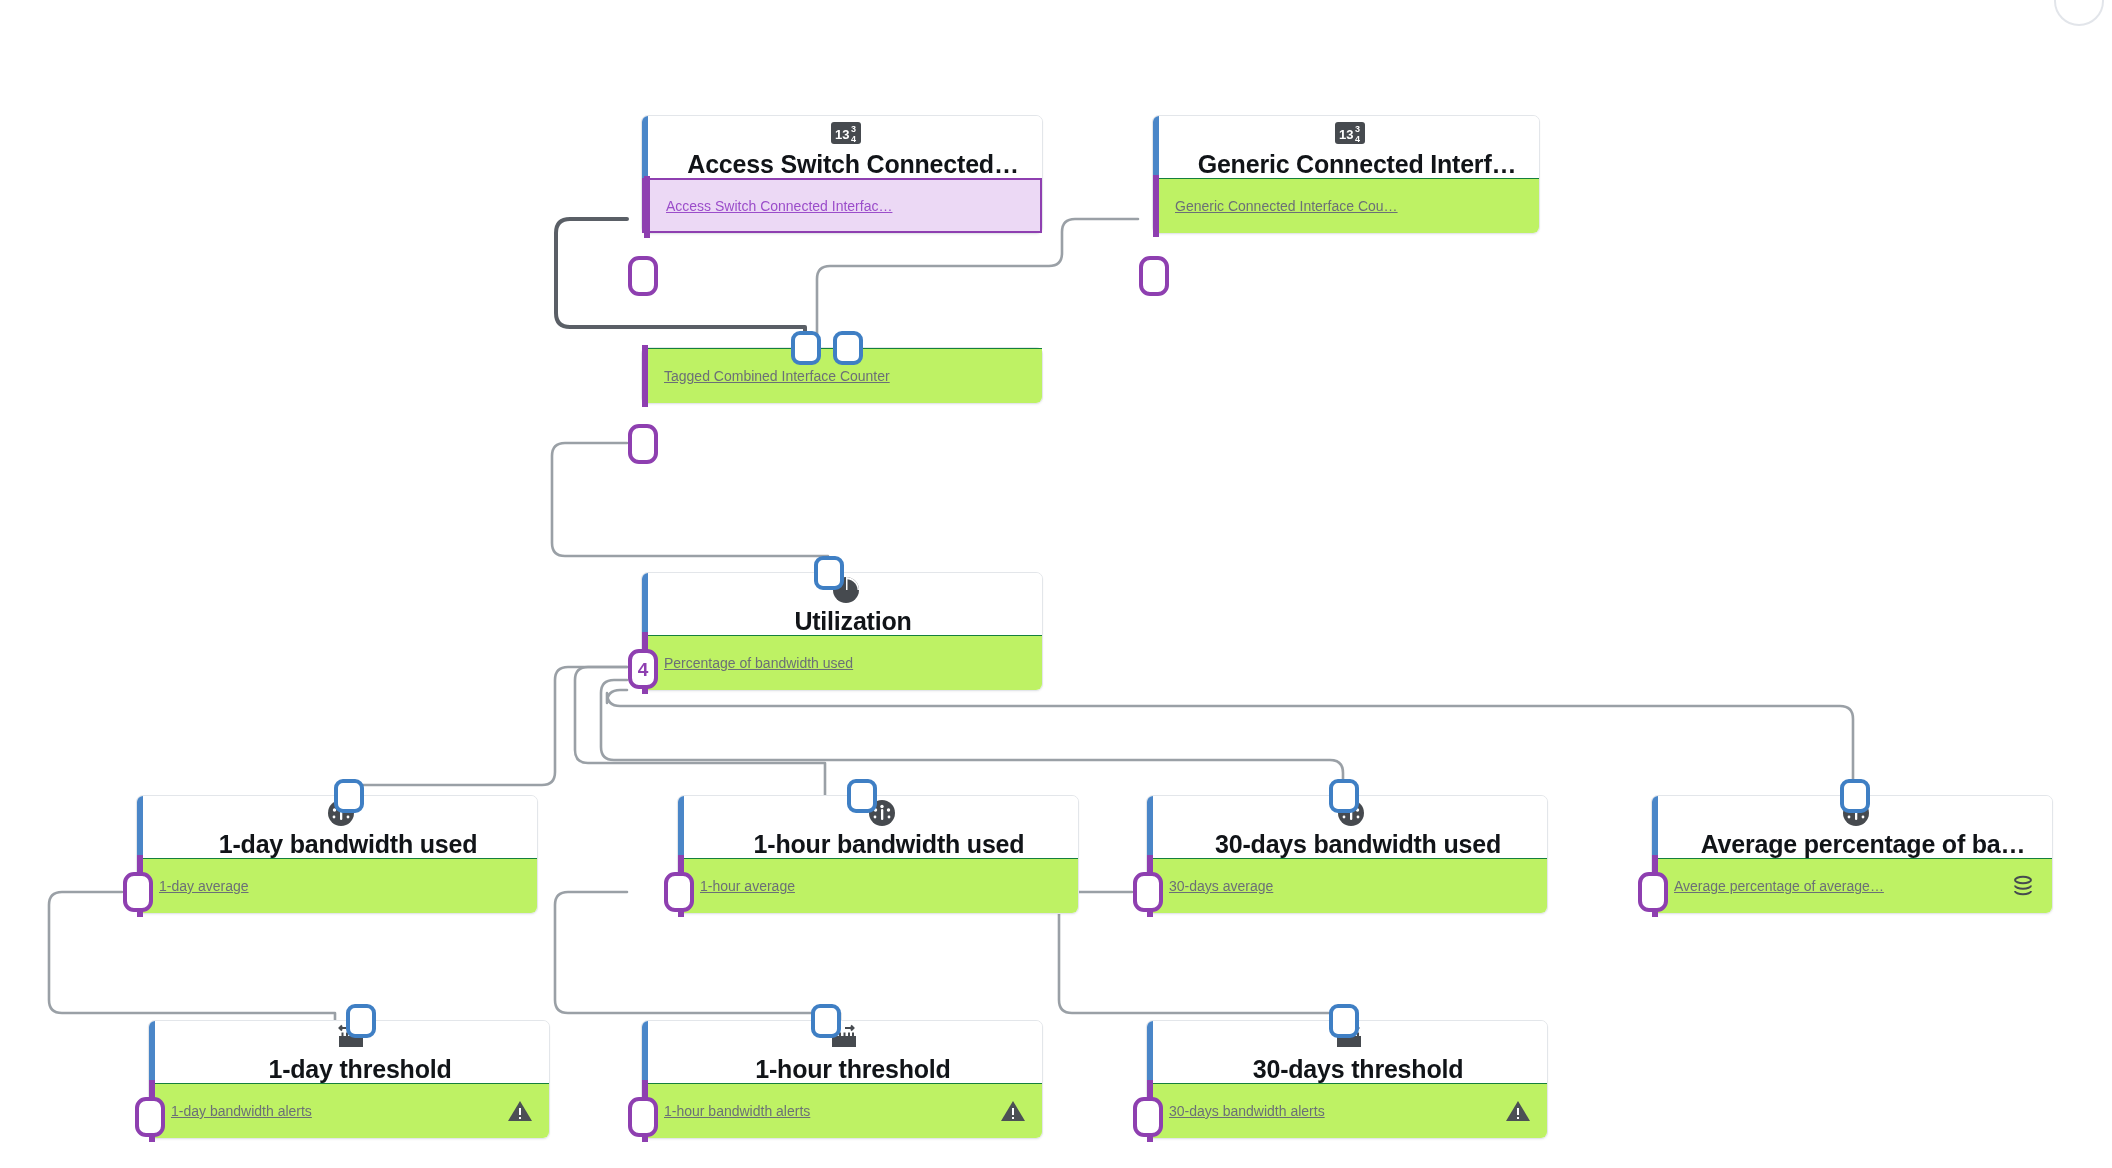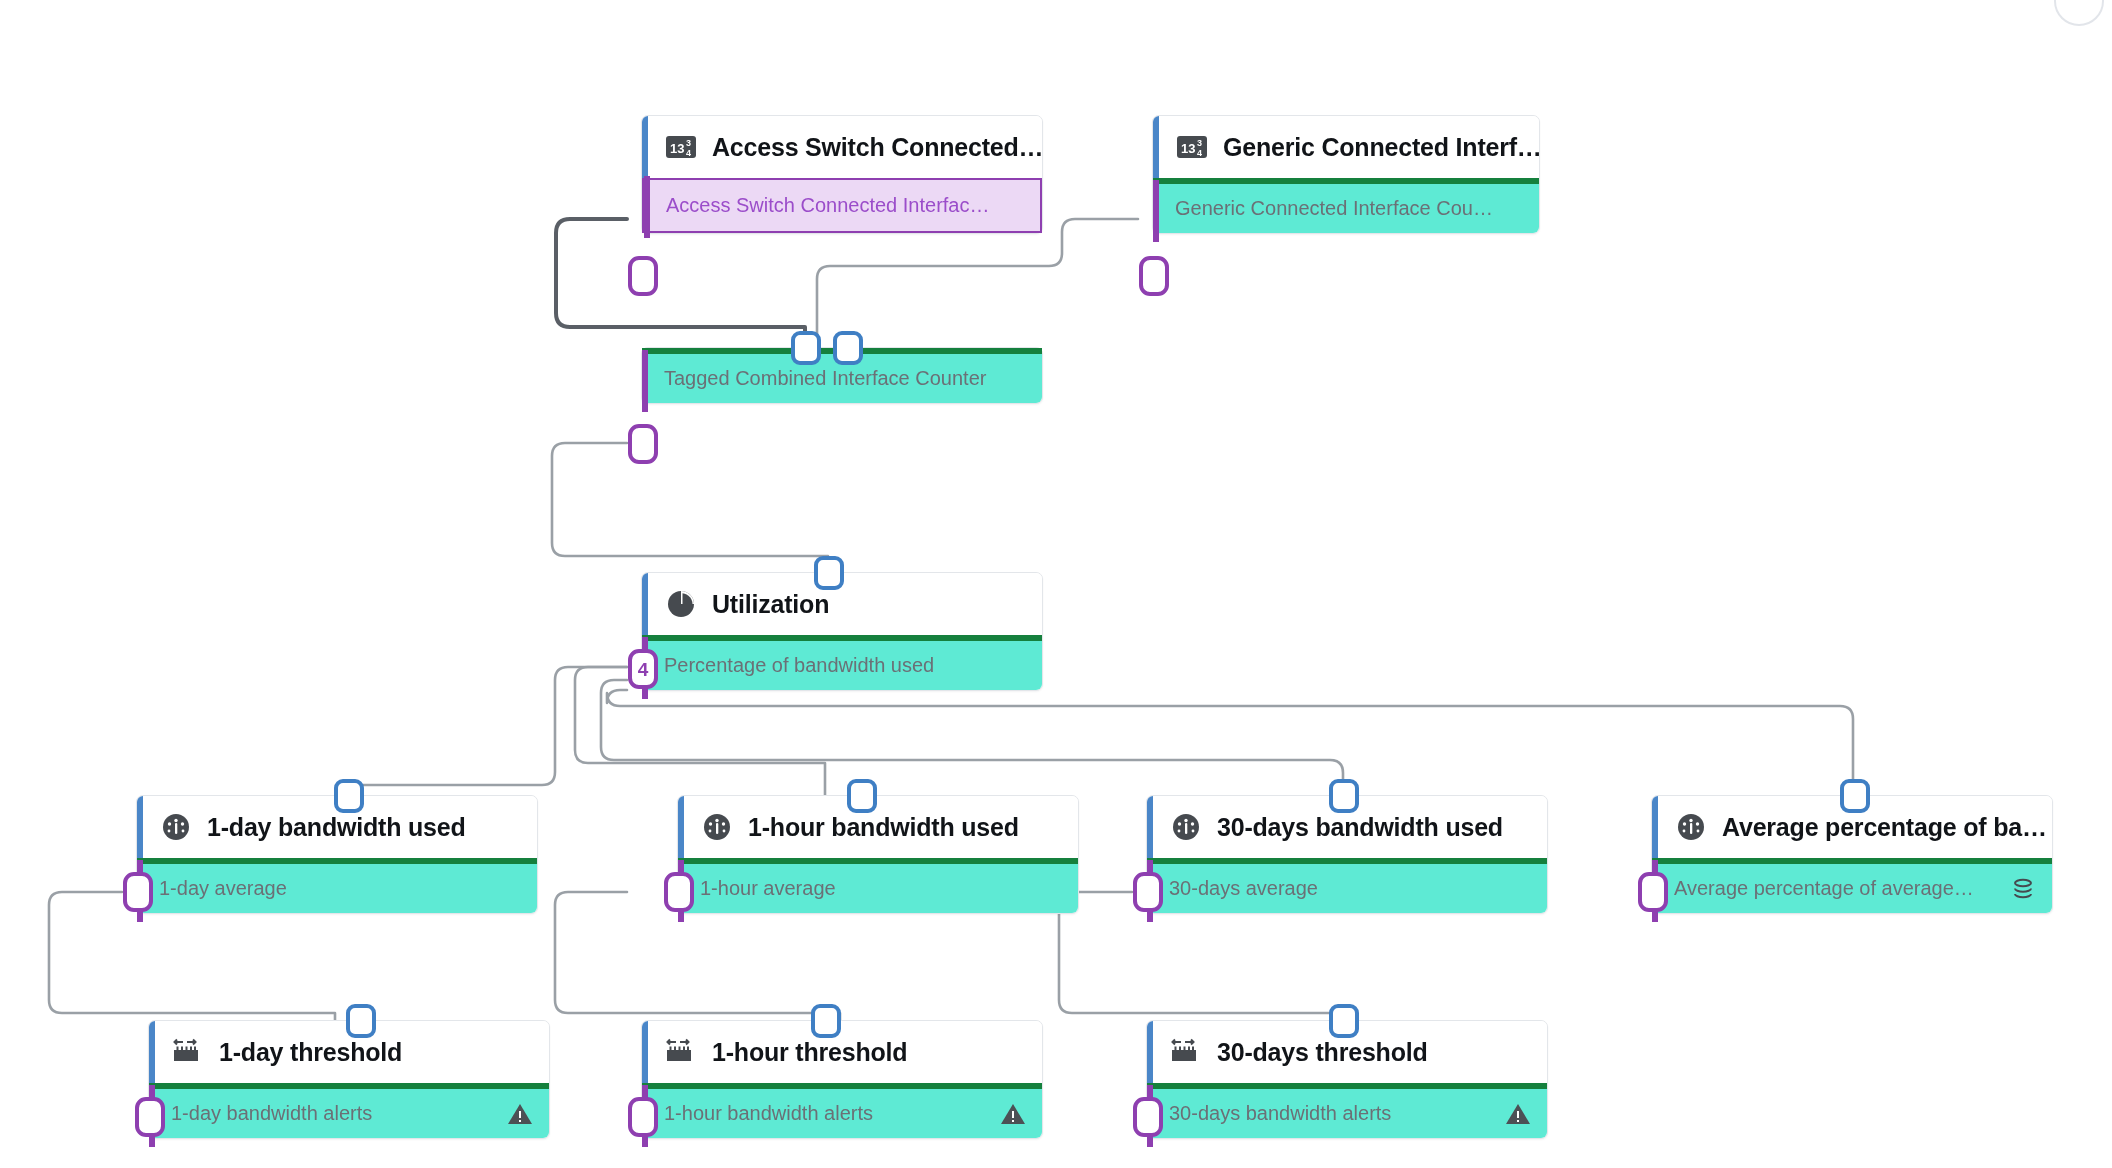--- a/index.html
+++ b/index.html
@@ -46,20 +46,21 @@
   .node-header {
     position: relative;
     height: 62px;
     display: flex;
     align-items: center;
     padding-left: 22px;
     border-top-left-radius: 6px;
     border-top-right-radius: 6px;
     background: #ffffff;
     box-sizing: border-box;
+    flex-direction: column;
   }
   .node-header.selected-header {
     background: #eef3fa;
   }
   
   .accent {
     position: absolute;
     left: 0; top: 0;
     width: 6px;
     height: 62px;
@@ -86,38 +87,39 @@
   }
 
   
   .port-row {
     position: relative;
     height: 55px;
     display: flex;
     align-items: center;
     padding-left: 22px;
     padding-right: 16px;
-    border-top: 6px solid #15803d;
-    background: #5eead4;
+    border-top: 1px solid #15803d;
+    background: #bef264;
     box-sizing: border-box;
     border-bottom-left-radius: 6px;
     border-bottom-right-radius: 6px;
   }
   .port-row.port-selected {
     background: #ecd9f5;
     border: 2px solid #8e3fb0;
     border-radius: 0;
     height: 55px;
   }
   .port-label {
-    font-size: 20px;
+    font-size: 14px;
     color: #6b7076;
     white-space: nowrap;
     overflow: hidden;
     flex: 1 1 auto;
+    text-decoration: underline;
   }
   .port-row.port-selected .port-label {
     color: #9b4dca;
     font-weight: normal;
   }
   
   .port-stub {
     position: absolute;
     left: 0;
     top: -4px;

